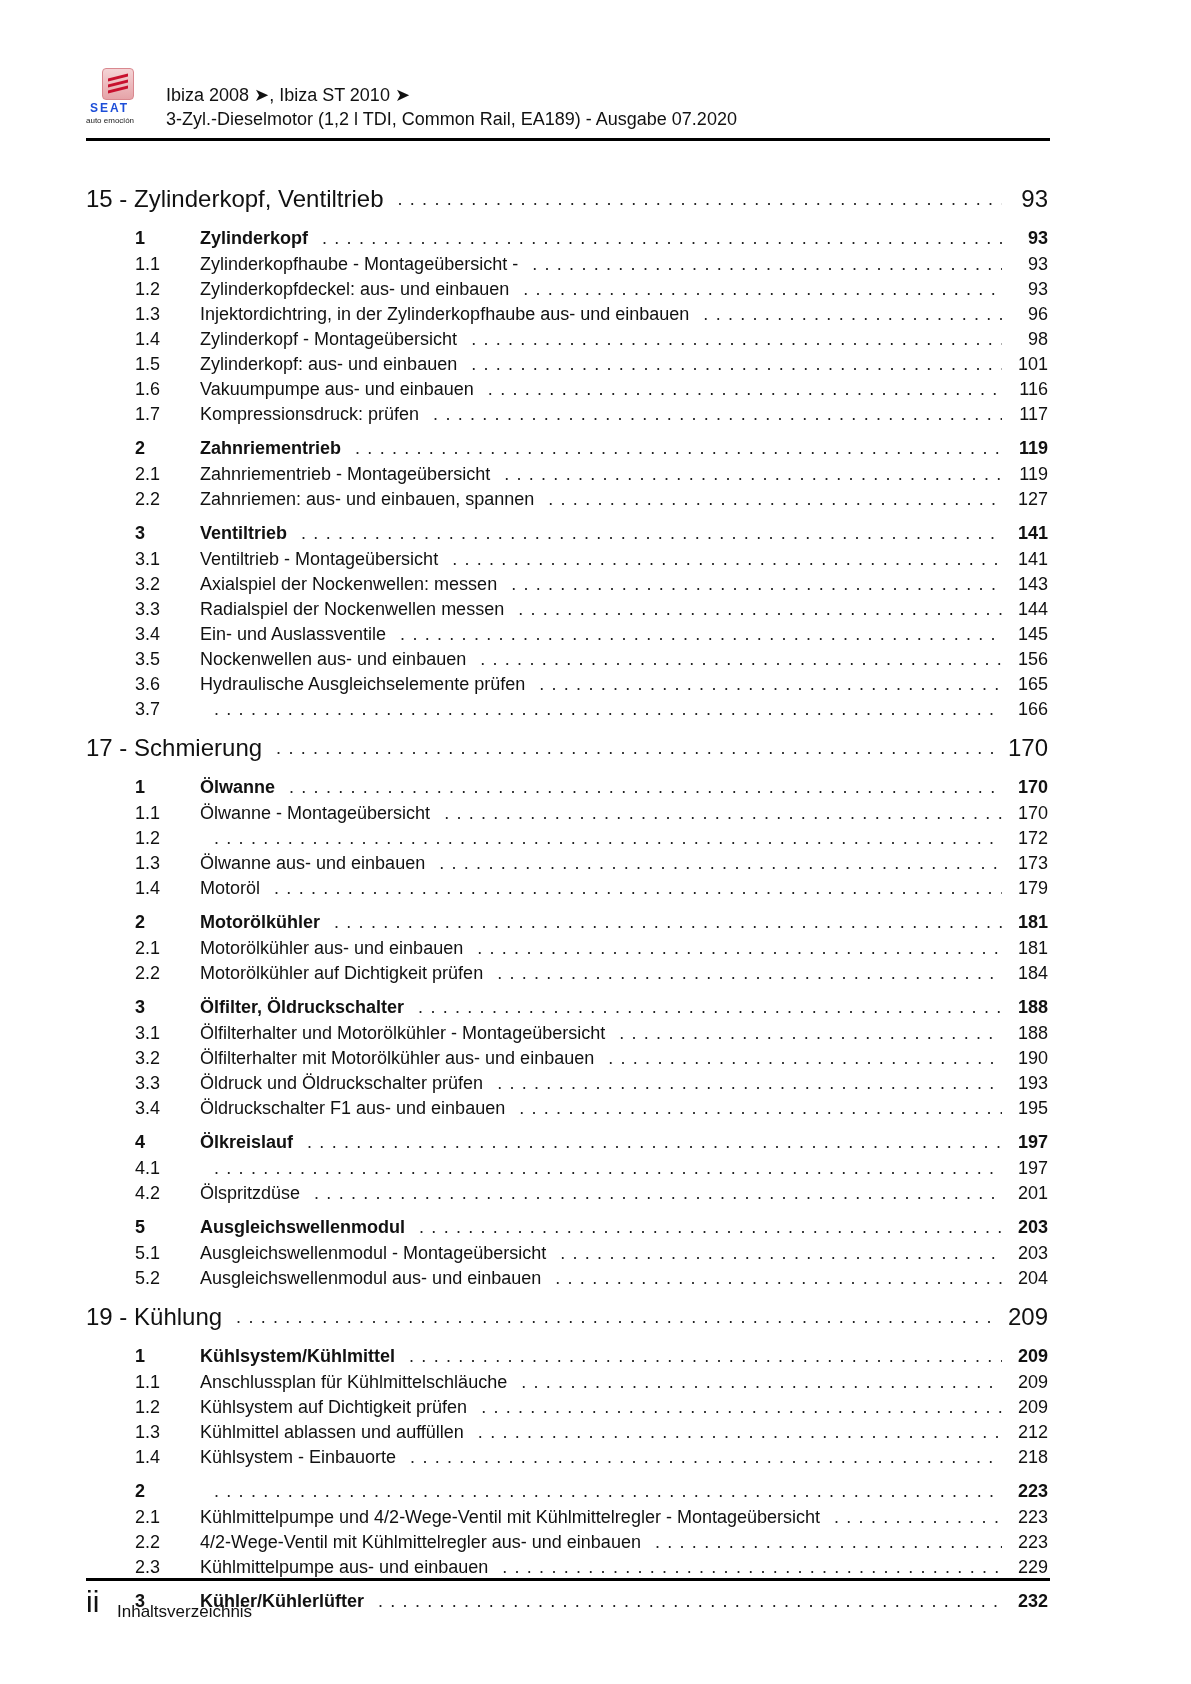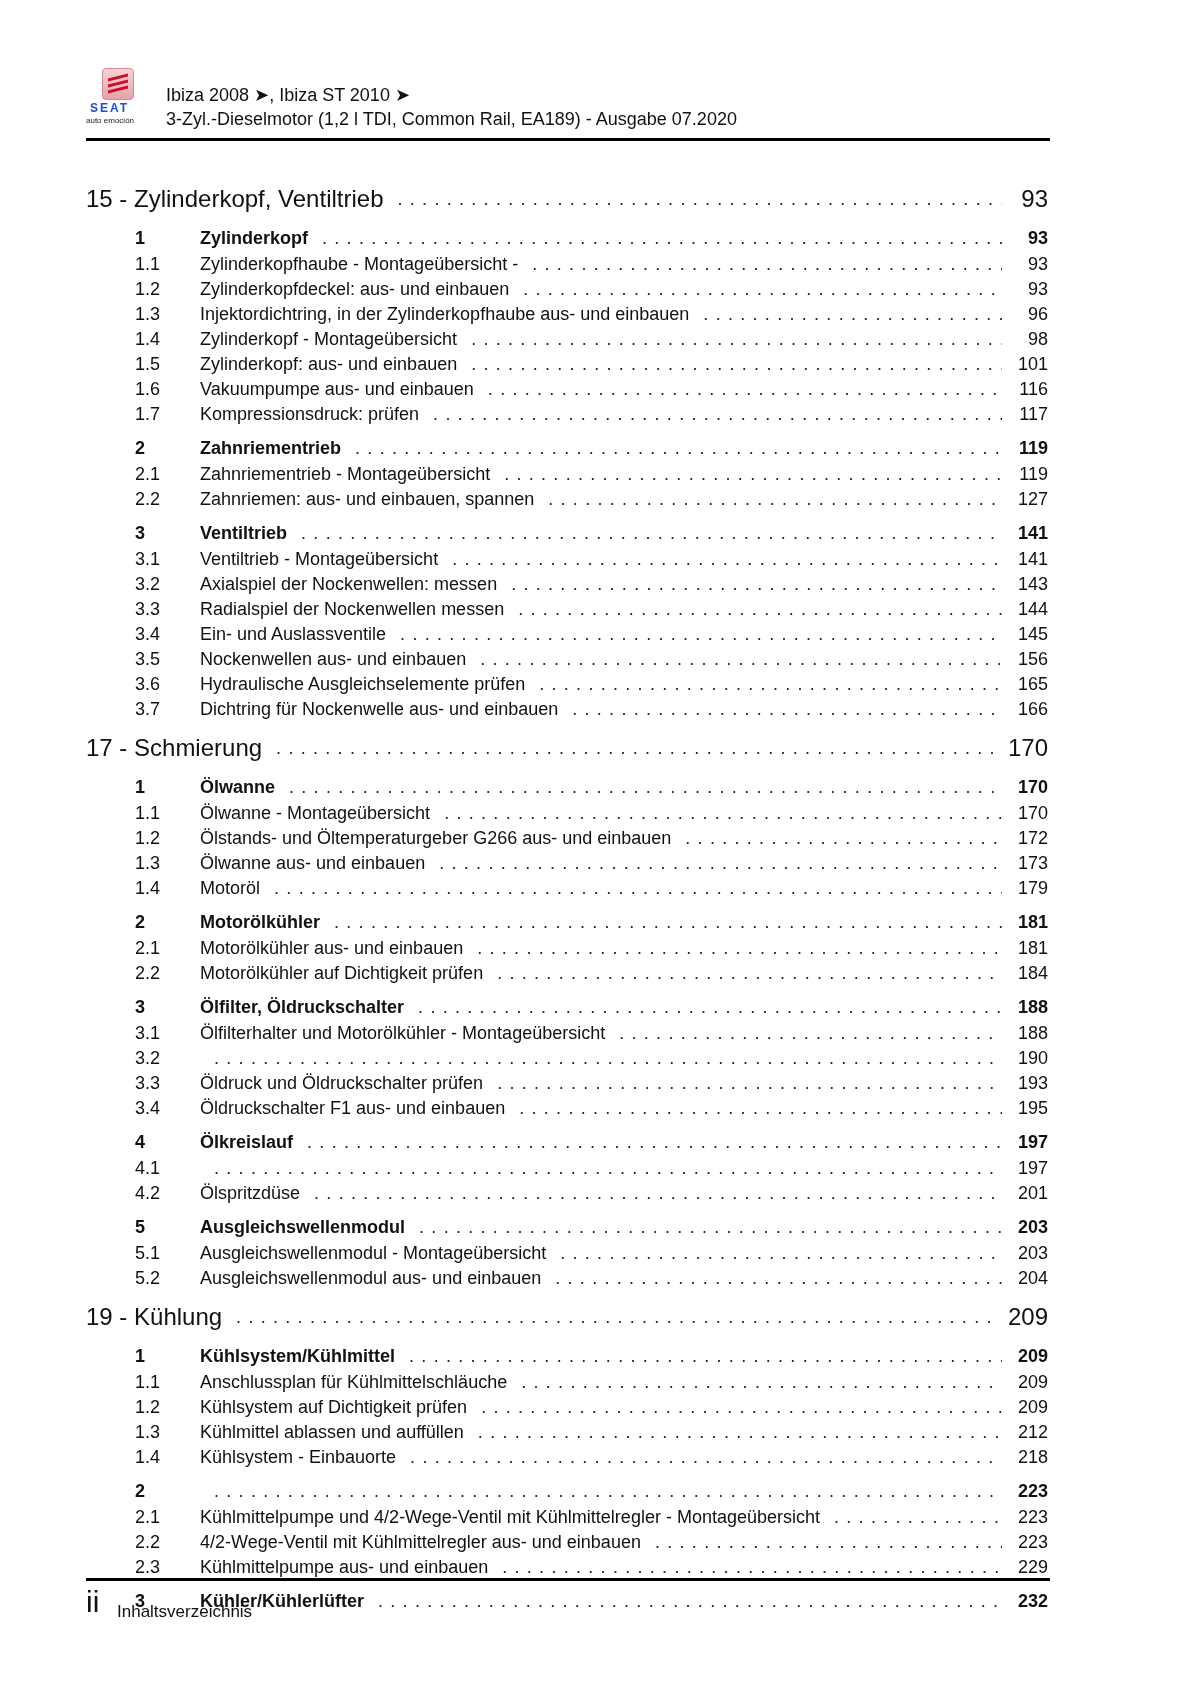--- a/index.html
+++ b/index.html
@@ -163,21 +163,20 @@
       <span class="pg">156</span>
     </div>
     <div class="row sub">
       <span class="num">3.6</span>
       <span class="title">Hydraulische Ausgleichselemente prüfen</span>
       <span class="dots">........................................................................................................................................................................................................</span>
       <span class="pg">165</span>
     </div>
     <div class="row sub">
       <span class="num">3.7</span>
-      <span class="title">Dichtring für Nockenwelle aus- und einbauen</span>
       <span class="dots">........................................................................................................................................................................................................</span>
       <span class="pg">166</span>
     </div>
     <div class="spacer"></div>
     <div class="row ch">
       <span class="title">17 - Schmierung</span>
       <span class="dots">........................................................................................................................................................................................................</span>
       <span class="pg">170</span>
     </div>
     <div class="spacer"></div>
@@ -188,21 +187,20 @@
       <span class="pg">170</span>
     </div>
     <div class="row sub">
       <span class="num">1.1</span>
       <span class="title">Ölwanne - Montageübersicht</span>
       <span class="dots">........................................................................................................................................................................................................</span>
       <span class="pg">170</span>
     </div>
     <div class="row sub">
       <span class="num">1.2</span>
-      <span class="title">Ölstands- und Öltemperaturgeber G266 aus- und einbauen</span>
       <span class="dots">........................................................................................................................................................................................................</span>
       <span class="pg">172</span>
     </div>
     <div class="row sub">
       <span class="num">1.3</span>
       <span class="title">Ölwanne aus- und einbauen</span>
       <span class="dots">........................................................................................................................................................................................................</span>
       <span class="pg">173</span>
     </div>
     <div class="row sub">
@@ -238,20 +236,21 @@
       <span class="pg">188</span>
     </div>
     <div class="row sub">
       <span class="num">3.1</span>
       <span class="title">Ölfilterhalter und Motorölkühler - Montageübersicht</span>
       <span class="dots">........................................................................................................................................................................................................</span>
       <span class="pg">188</span>
     </div>
     <div class="row sub">
       <span class="num">3.2</span>
+      <span class="title">Ölfilterhalter mit Motorölkühler aus- und einbauen</span>
       <span class="dots">........................................................................................................................................................................................................</span>
       <span class="pg">190</span>
     </div>
     <div class="row sub">
       <span class="num">3.3</span>
       <span class="title">Öldruck und Öldruckschalter prüfen</span>
       <span class="dots">........................................................................................................................................................................................................</span>
       <span class="pg">193</span>
     </div>
     <div class="row sub">

